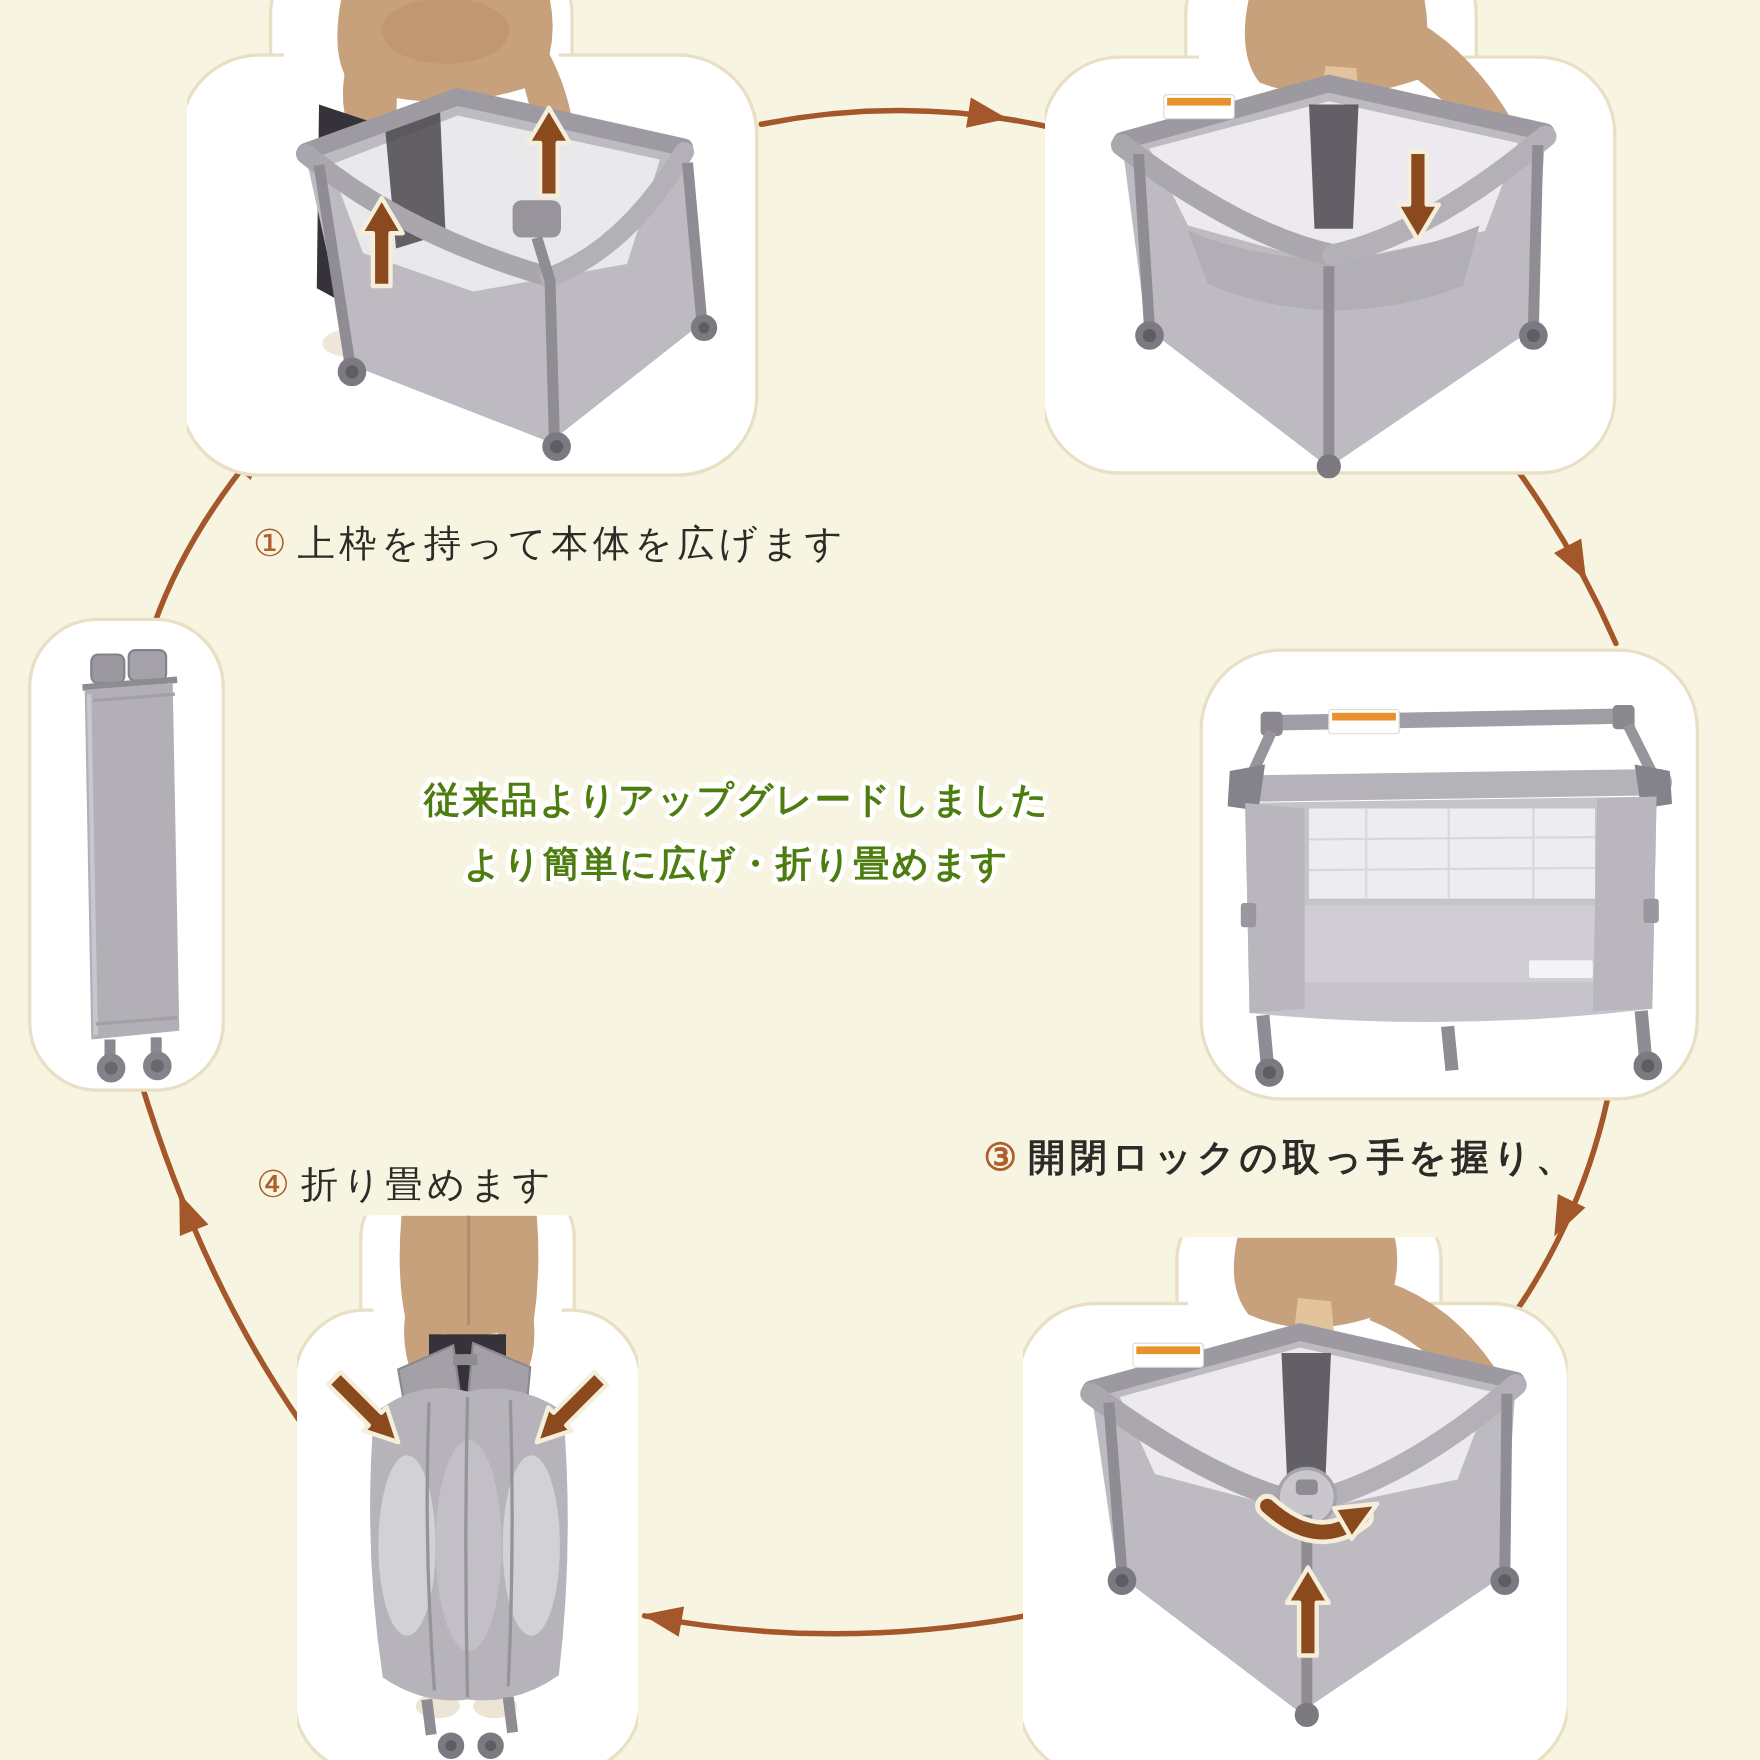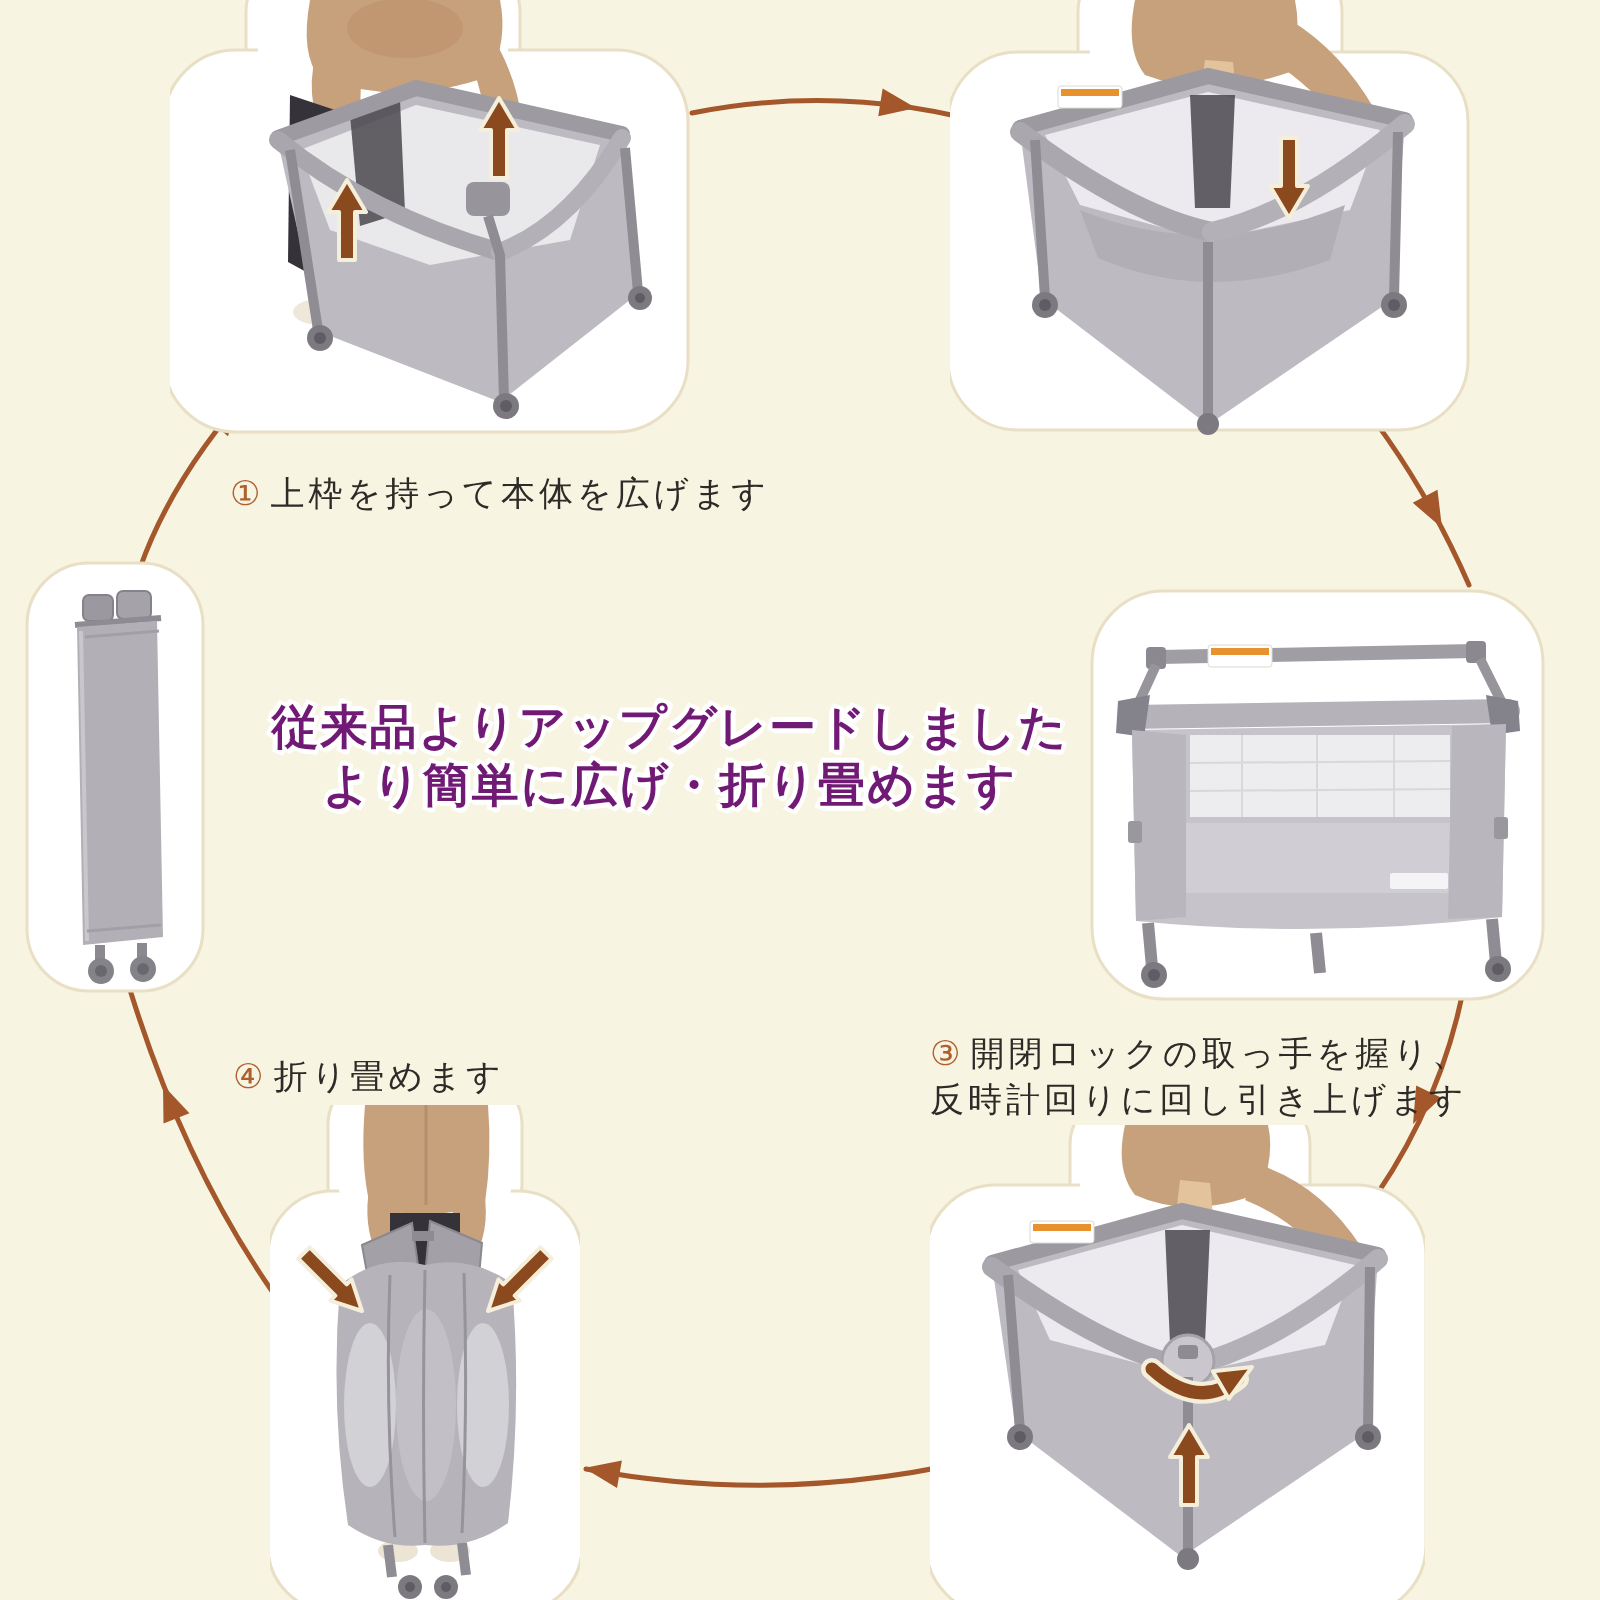--- a/index.html
+++ b/index.html
@@ -4,21 +4,21 @@
 <style>
   html,body{margin:0;padding:0;background:#f8f4e2;}
   .canvas{position:relative;width:1600px;height:1600px;background:#f8f4e2;overflow:hidden;
           font-family:"DejaVu Serif","Liberation Serif",serif;}
   .flow{position:absolute;left:0;top:0;width:1600px;height:1600px;}
   .fig{position:absolute;}
   .step{position:absolute;font-size:34px;letter-spacing:4px;color:#2d2b28;white-space:nowrap;}
   .step .num{color:#ad5f2e;margin-right:10px;letter-spacing:0;}
   .step3{line-height:46px;}
   .heading{position:absolute;left:235px;top:698px;width:870px;text-align:center;
-           font-size:47px;font-weight:bold;color:#701a75;letter-spacing:2px;line-height:58px;
+           font-size:33px;font-weight:bold;color:#4d7c0f;letter-spacing:2px;line-height:58px;
            text-shadow:-4px 0 0 #fff,4px 0 0 #fff,0 -4px 0 #fff,0 4px 0 #fff,
                        -3px -3px 0 #fff,3px -3px 0 #fff,-3px 3px 0 #fff,3px 3px 0 #fff,
                        -5px 2px 0 #fff,5px -2px 0 #fff,2px 5px 0 #fff,-2px -5px 0 #fff;}
 </style>
 </head>
 <body>
 
 <div class="canvas">
 
   <svg class="flow" viewBox="0 0 1600 1600">
@@ -258,23 +258,22 @@
           <circle cx="76" cy="416" r="6" fill="#6a686e"></circle>
         <circle cx="118" cy="414" r="13" fill="#85838a"></circle>
           <circle cx="118" cy="414" r="6" fill="#6a686e"></circle>
       </g>
     </svg>
   </div>
 
   <div class="step" style="left:230px;top:440px;margin-top:31px;">
     <span class="num">①</span><span>上枠を持って本体を広げます</span>
   </div>
-  <div class="step step3" style="left:930px;top:1030px;">
+  <div class="step step3" style="left:894px;top:1030px;font-weight:bold;">
     <div><span class="num">③</span><span>開閉ロックの取っ手を握り、</span></div>
-    <div><span>反時計回りに回し引き上げます</span></div>
   </div>
   <div class="step" style="left:233px;top:1054px;">
     <span class="num">④</span><span>折り畳めます</span>
   </div>
 
   <div class="heading">
     <div>従来品よりアップグレードしました</div>
     <div>より簡単に広げ・折り畳めます</div>
   </div>
 

